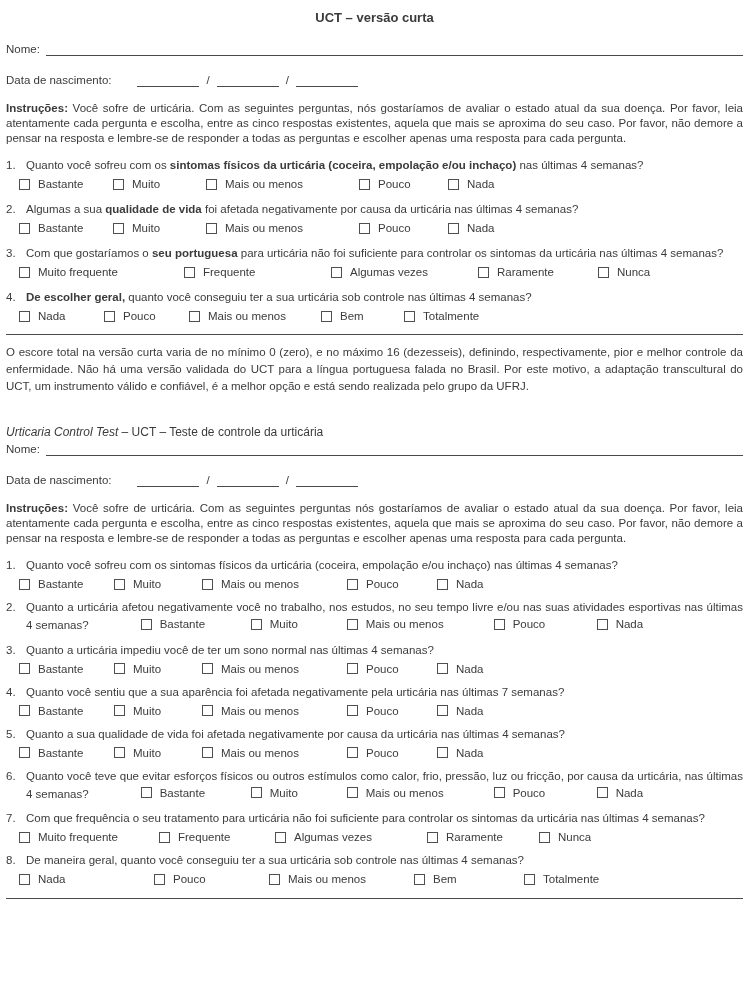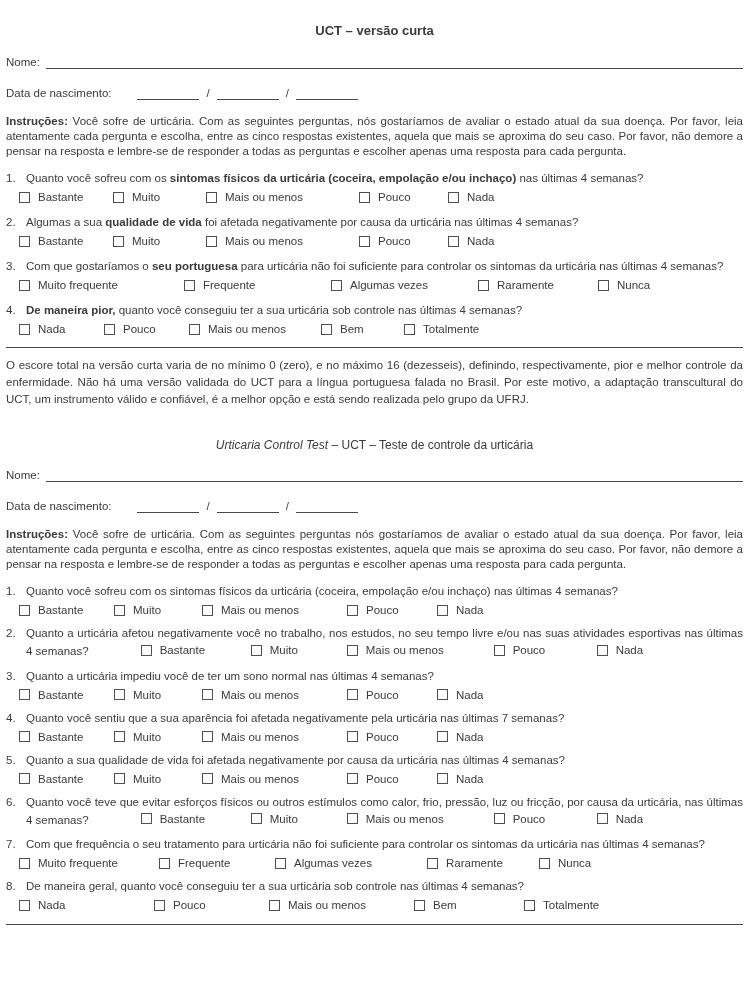--- a/index.html
+++ b/index.html
@@ -4,21 +4,21 @@
 <style>
   * { box-sizing: border-box; margin: 0; padding: 0; }
   html,body { background: #ffffff; }
   body {
     font-family: "Liberation Sans", "DejaVu Sans", sans-serif;
     color: #3b3b3b;
     -webkit-font-smoothing: antialiased;
   }
   .page {
     width: 750px; height: 981px;
-    padding: 19px 7px 8px 6px;
+    padding: 6px 7px 8px 6px;
     overflow: hidden;
     background: #ffffff;
   }
   .title {
     font-size: 13px; font-weight: bold; text-align: center;
     margin: 4px 0 17px;
   }
   .field-row {
     display: flex; align-items: flex-end;
     font-size: 11.5px; margin-bottom: 17px;
@@ -66,21 +66,21 @@
   .ow-e .option:nth-child(3){min-width:152px} .ow-e .option:nth-child(4){min-width:112px}
   .ow-f .option:nth-child(1){min-width:135px} .ow-f .option:nth-child(2){min-width:115px}
   .ow-f .option:nth-child(3){min-width:145px} .ow-f .option:nth-child(4){min-width:110px}
   .ow-inline .option:nth-child(1){min-width:110px} .ow-inline .option:nth-child(2){min-width:96px}
   .ow-inline .option:nth-child(3){min-width:147px} .ow-inline .option:nth-child(4){min-width:103px}
   .divider {
     border: none; border-top: 1px solid #4a4a4a;
     margin: 12px 0 9px;
   }
   .note { font-size: 11.5px; line-height: 17px; text-align: justify; }
-  .caption { font-size: 12px; margin: 30px 0 16px; text-align: center; }
+  .caption { font-size: 12px; margin: 30px 0 3px; }
   .bottom-divider { margin-top: 13px; }
 </style>
 </head>
 <body>
 
 <div class="page">
 
   <section class="short">
     <h1 class="title">UCT – versão curta</h1>
 
@@ -181,21 +181,21 @@
             </span>
             <span class="option">
               <span class="checkbox"></span>
               <span class="opt-label">Nunca</span>
             </span>
           </div>
         </div>
         <div class="question">
           <div class="q-line">
             <span class="q-num">4.</span>
-            <span class="q-body"><b>De maneira pior,</b><span> quanto você conseguiu ter a sua urticária sob controle nas últimas 4 semanas?</span></span>
+            <span class="q-body"><b>De escolher geral,</b><span> quanto você conseguiu ter a sua urticária sob controle nas últimas 4 semanas?</span></span>
           </div>
           <div class="options ow-c">
             <span class="option">
               <span class="checkbox"></span>
               <span class="opt-label">Nada</span>
             </span>
             <span class="option">
               <span class="checkbox"></span>
               <span class="opt-label">Pouco</span>
             </span>

